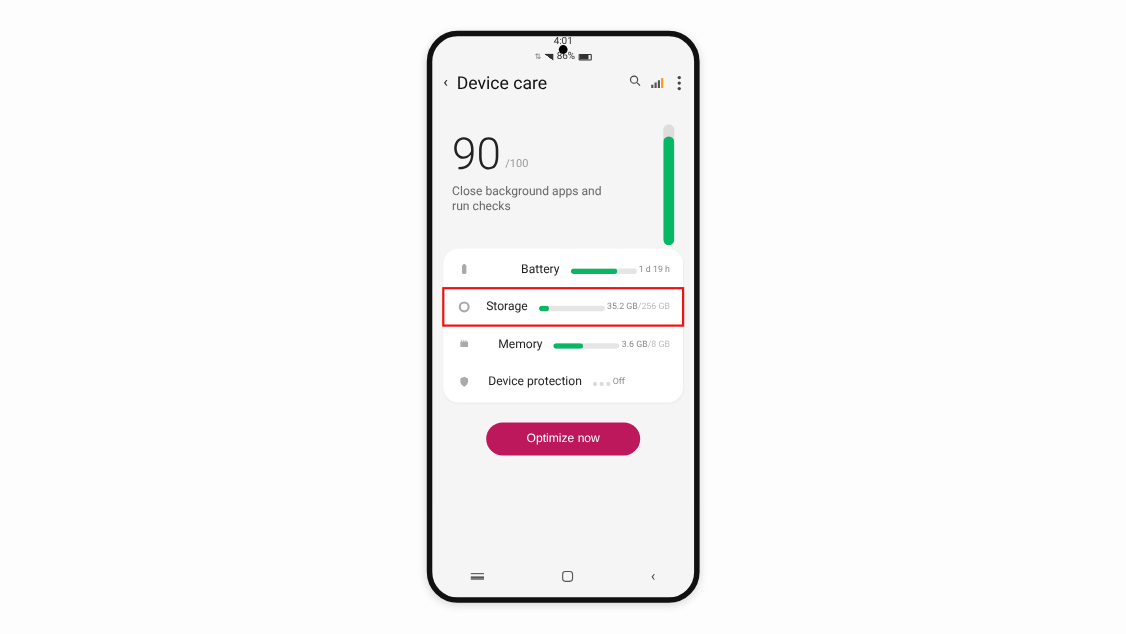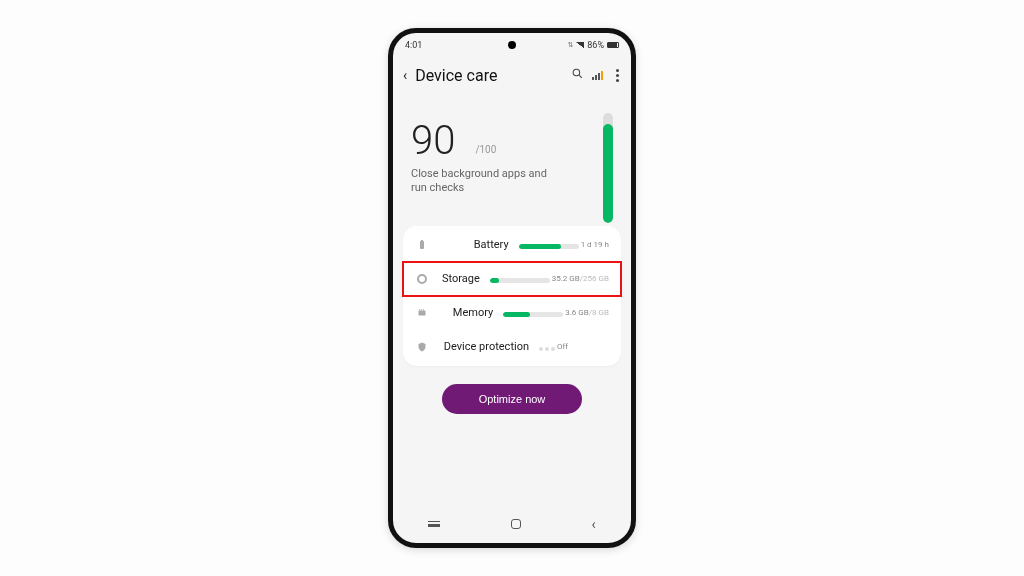--- a/index.html
+++ b/index.html
@@ -22,40 +22,40 @@
   .phone::after { 
     content:""; position:absolute; right:-8px; top:160px; width:3px; height:60px;
     background:#333; border-radius:2px;
   }
   .camera-notch {
     position: absolute; top: 8px; left: 50%; transform: translateX(-50%);
     width: 8px; height: 8px; background: #000; border-radius: 50%;
   }
   .status-bar {
     height: 24px; display: flex; align-items: center; justify-content: space-between;
-    padding: 0 12px; font-size: 9px; color: #333;
+    padding: 0 12px; font-size: 9px; color: #333; flex-direction: column;
   }
   .status-right { display: flex; align-items: center; gap: 3px; }
   .sig-icon { width: 8px; height: 6px; background: linear-gradient(to top right, transparent 48%, #333 50%); }
   .batt-icon { width: 12px; height: 6px; border:1px solid #333; border-radius:1px; position:relative; }
   .batt-icon::after{content:"";position:absolute;left:0;top:0;height:100%;width:86%;background:#333;}
 
   .app-bar {
     height: 36px; display:flex; align-items:center; padding: 0 10px; gap:8px;
   }
   .back-arrow { font-size:14px; color:#222; }
   .title { font-size: 16px; color:#111; flex:1; }
   .app-bar .icon { width:14px; text-align:center; color:#444; font-size:12px; }
   .more-dots { display:flex; flex-direction:column; gap:2px; padding:2px;}
   .more-dots span{width:3px;height:3px;background:#444;border-radius:50%;}
 
   .hero {
     padding: 26px 18px 30px 18px; position:relative;
   }
-  .score-row { display:flex; align-items:flex-end; gap:20px; }
+  .score-row { display:flex; align-items:flex-end; gap:4px; }
   .score { font-size: 40px; font-weight:300; color:#222; line-height:1; }
   .score-max { font-size:10px; color:#999; padding-bottom:6px;margin-top:25px; }
   .subtitle { font-size:11px; color:#666; margin-top:6px; line-height:1.3; max-width:140px;}
   .score-bar {
     position:absolute; right:18px; top:20px;
     width:10px; height:110px; background:#ddd; border-radius:5px; overflow:hidden;
   }
   .score-bar-fill{ position:absolute; bottom:0; left:0; right:0; background:#06b864; border-radius:5px;}
 
   .card {
@@ -74,21 +74,21 @@
   .mini-bar { width:60px; height:5px; background:#e5e5e5; border-radius:3px; overflow:hidden; position:relative;}
   .mini-bar-fill{position:absolute;left:0;top:0;height:100%;background:#06b864;border-radius:3px;}
   .row-sub { font-size:8px; color:#888; }
   .row-sub .muted{color:#bbb;}
   .dots-off { display:flex; gap:2px; justify-content:flex-end;}
   .dots-off span{width:4px;height:4px;border-radius:50%;background:#ddd;}
   .highlight-box{ position:absolute; inset:-1px; border:2px solid #e11; pointer-events:none;}
 
   .optimize-btn {
     margin: 18px auto 0; display:block; width:140px; height:30px;
-    background:#701a75; color:#fff; border:none; border-radius:15px;
+    background:#be185d; color:#fff; border:none; border-radius:15px;
     font-size:11px; font-weight:500;
   }
 
   .nav-bar {
     position:absolute; bottom:6px; left:0; right:0; height:26px;
     display:flex; align-items:center; justify-content:space-around;
     color:#555; font-size:14px;
   }
   .nav-recent{width:12px;height:2px;border-top:1.5px solid #555;border-bottom:1.5px solid #555;padding:2px 0;}
   .nav-recent::before{content:"";display:block;height:1.5px;background:#555;}

